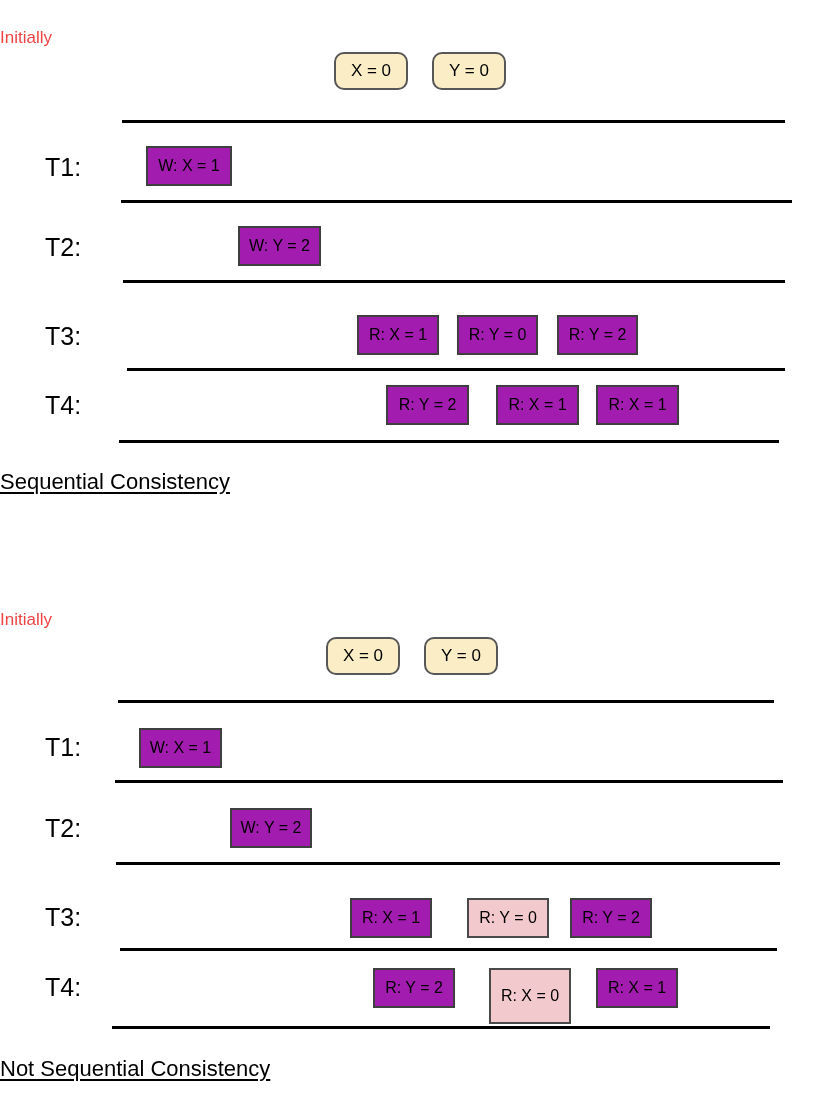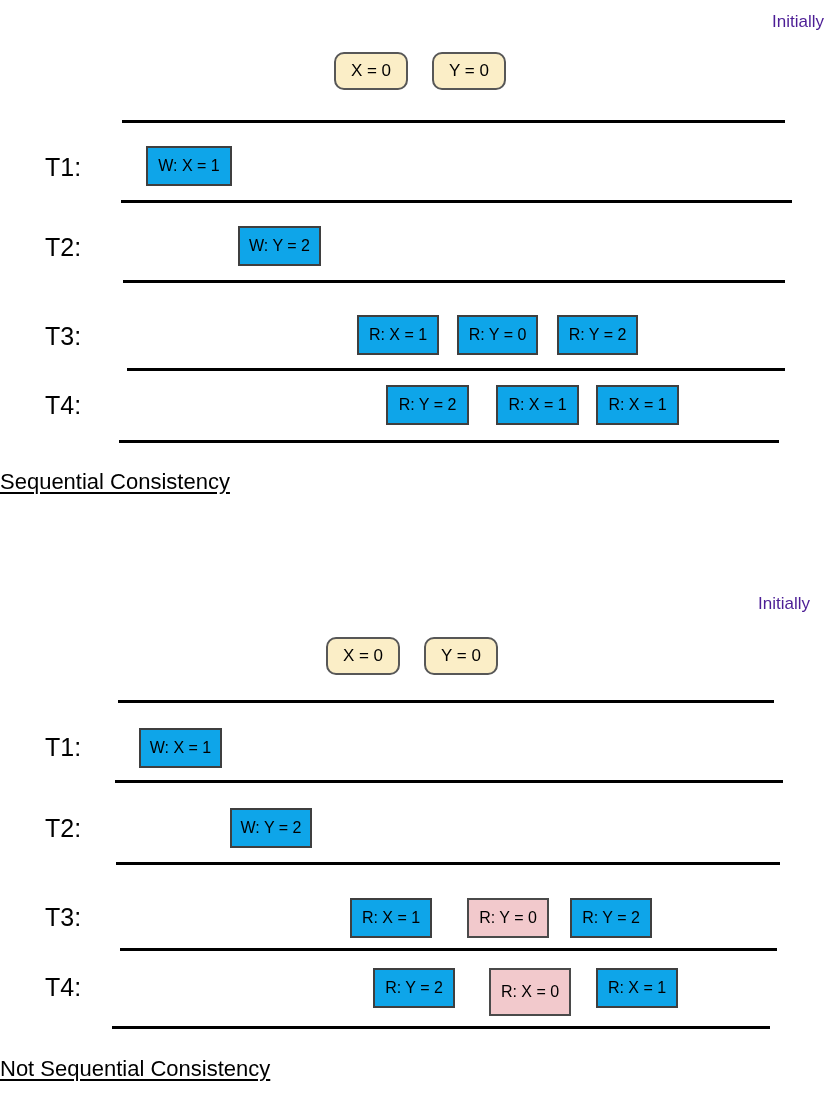--- a/index.html
+++ b/index.html
@@ -28,25 +28,26 @@
     position: absolute;
     left: 0;
     width: 824px;
   }
   .section-1 { top: 0px; }
   .section-2 { top: 580px; }
 
   
   .initially-label {
     position: absolute;
-    text-align: right;
+    text-align: left;
     font-size: 17px;
     line-height: 20px;
-    color: #4c1d95;
+    color: #ef4444;
     white-space: nowrap;
+    margin-top: 16px;
   }
   .pill-row {
     position: absolute;
     display: flex;
     justify-content: center;
   }
   .pill {
     box-sizing: border-box;
     background: #fbeec7;
     border: 2px solid #575757;
@@ -69,21 +70,21 @@
     position: absolute;
     font-size: 25px;
     line-height: 28px;
     color: #000;
     white-space: nowrap;
   }
   .op-box {
     position: absolute;
     box-sizing: border-box;
     border: 2px solid #3f3f3f;
-    background: #0ea5e9;
+    background: #a21caf;
     font-size: 16px;
     color: #000;
     display: flex;
     align-items: center;
     justify-content: center;
     white-space: nowrap;
   }
   .op-box.highlight {
     background: #f2c9cc;
     border-color: #4a4a4a;
@@ -163,19 +164,19 @@
     <div class="thread-label" style="left:45px; top:234px;">T2:</div>
     <div class="op-box" style="left:230px; top:228px; width:82px; height:40px;">W: Y = 2</div>
 
     <div class="thread-label" style="left:45px; top:323px;">T3:</div>
     <div class="op-box" style="left:350px; top:318px; width:82px; height:40px;">R: X = 1</div>
     <div class="op-box highlight" style="left:467px; top:318px; width:82px; height:40px;">R: Y = 0</div>
     <div class="op-box" style="left:570px; top:318px; width:82px; height:40px;">R: Y = 2</div>
 
     <div class="thread-label" style="left:45px; top:393px;">T4:</div>
     <div class="op-box" style="left:373px; top:388px; width:82px; height:40px;">R: Y = 2</div>
-    <div class="op-box highlight" style="left:489px; top:388px; width:82px; height:48px;">R: X = 0</div>
+    <div class="op-box highlight" style="left:489px; top:388px; width:82px; height:56px;">R: X = 0</div>
     <div class="op-box" style="left:596px; top:388px; width:82px; height:40px;">R: X = 1</div>
 
     <div class="caption" style="top:476px;">Not Sequential Consistency</div>
   </div>
 
 </div>
 
 </body></html>

